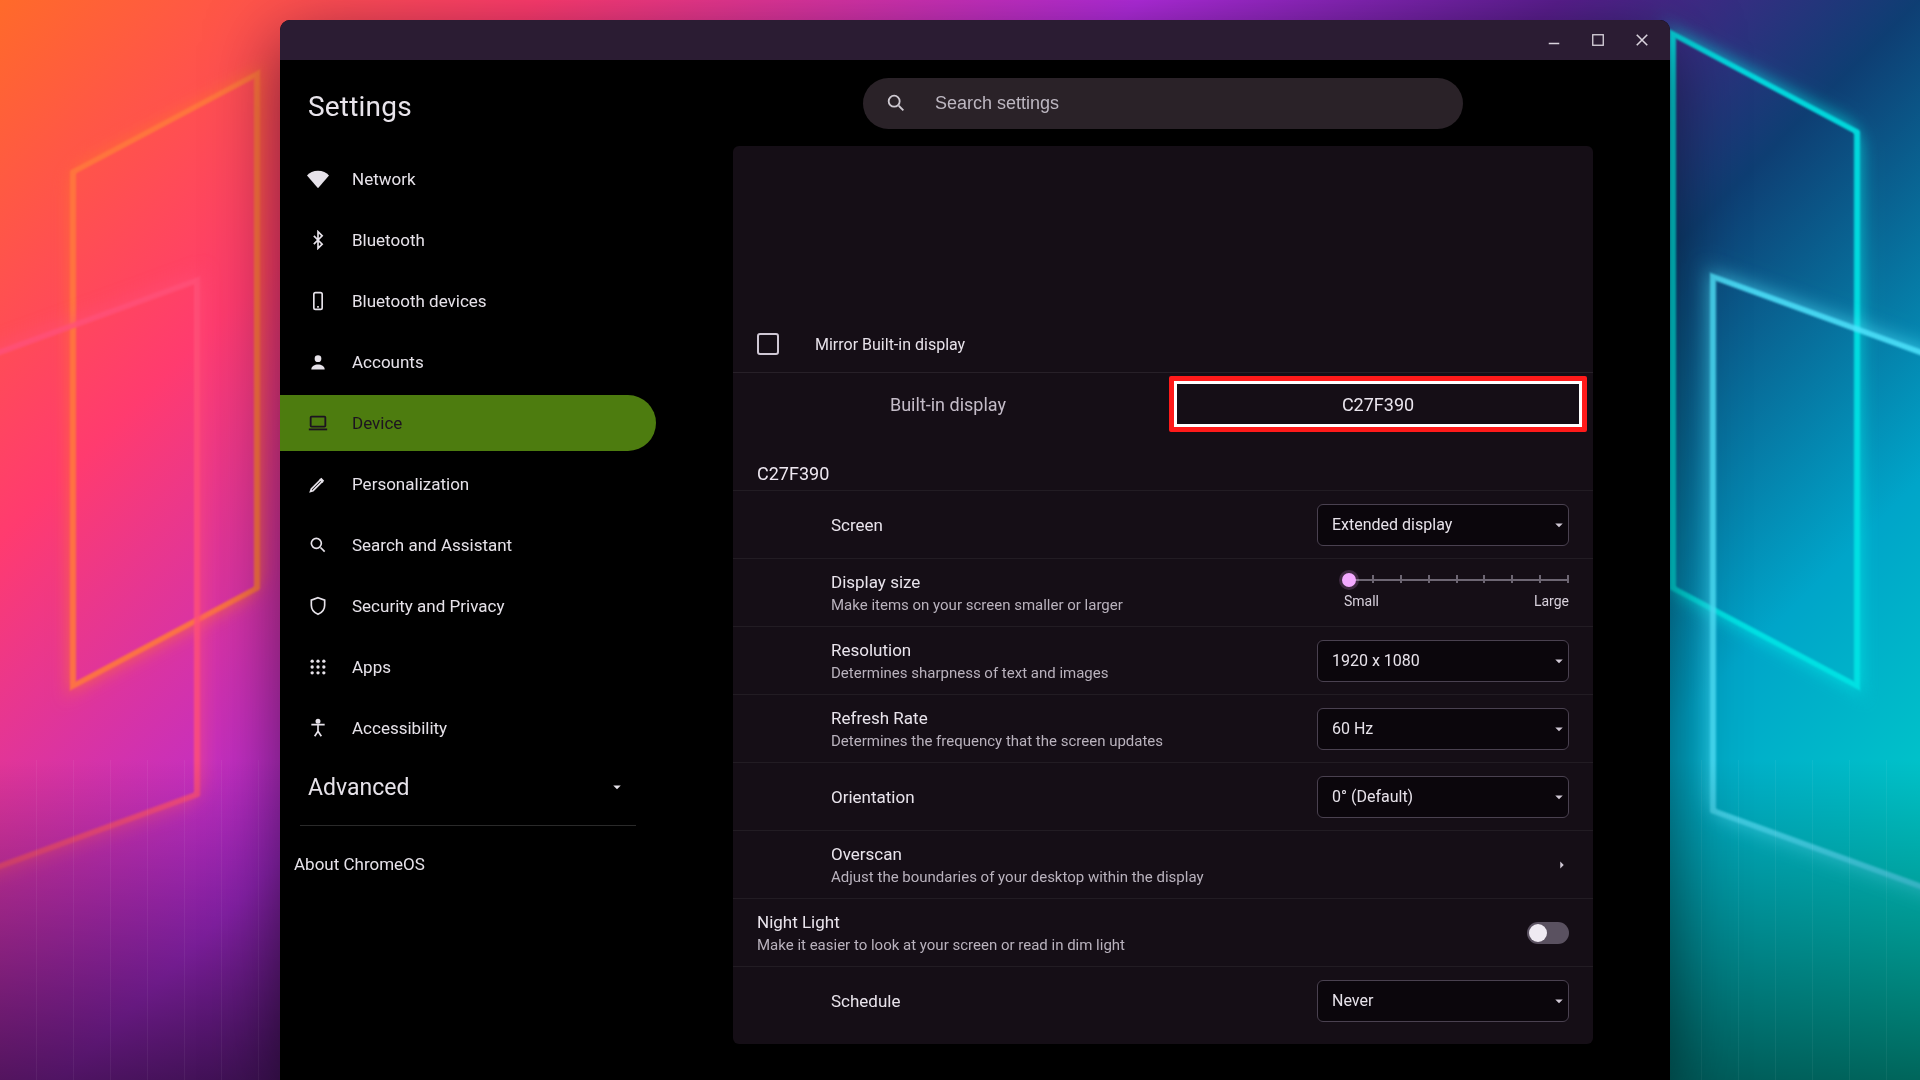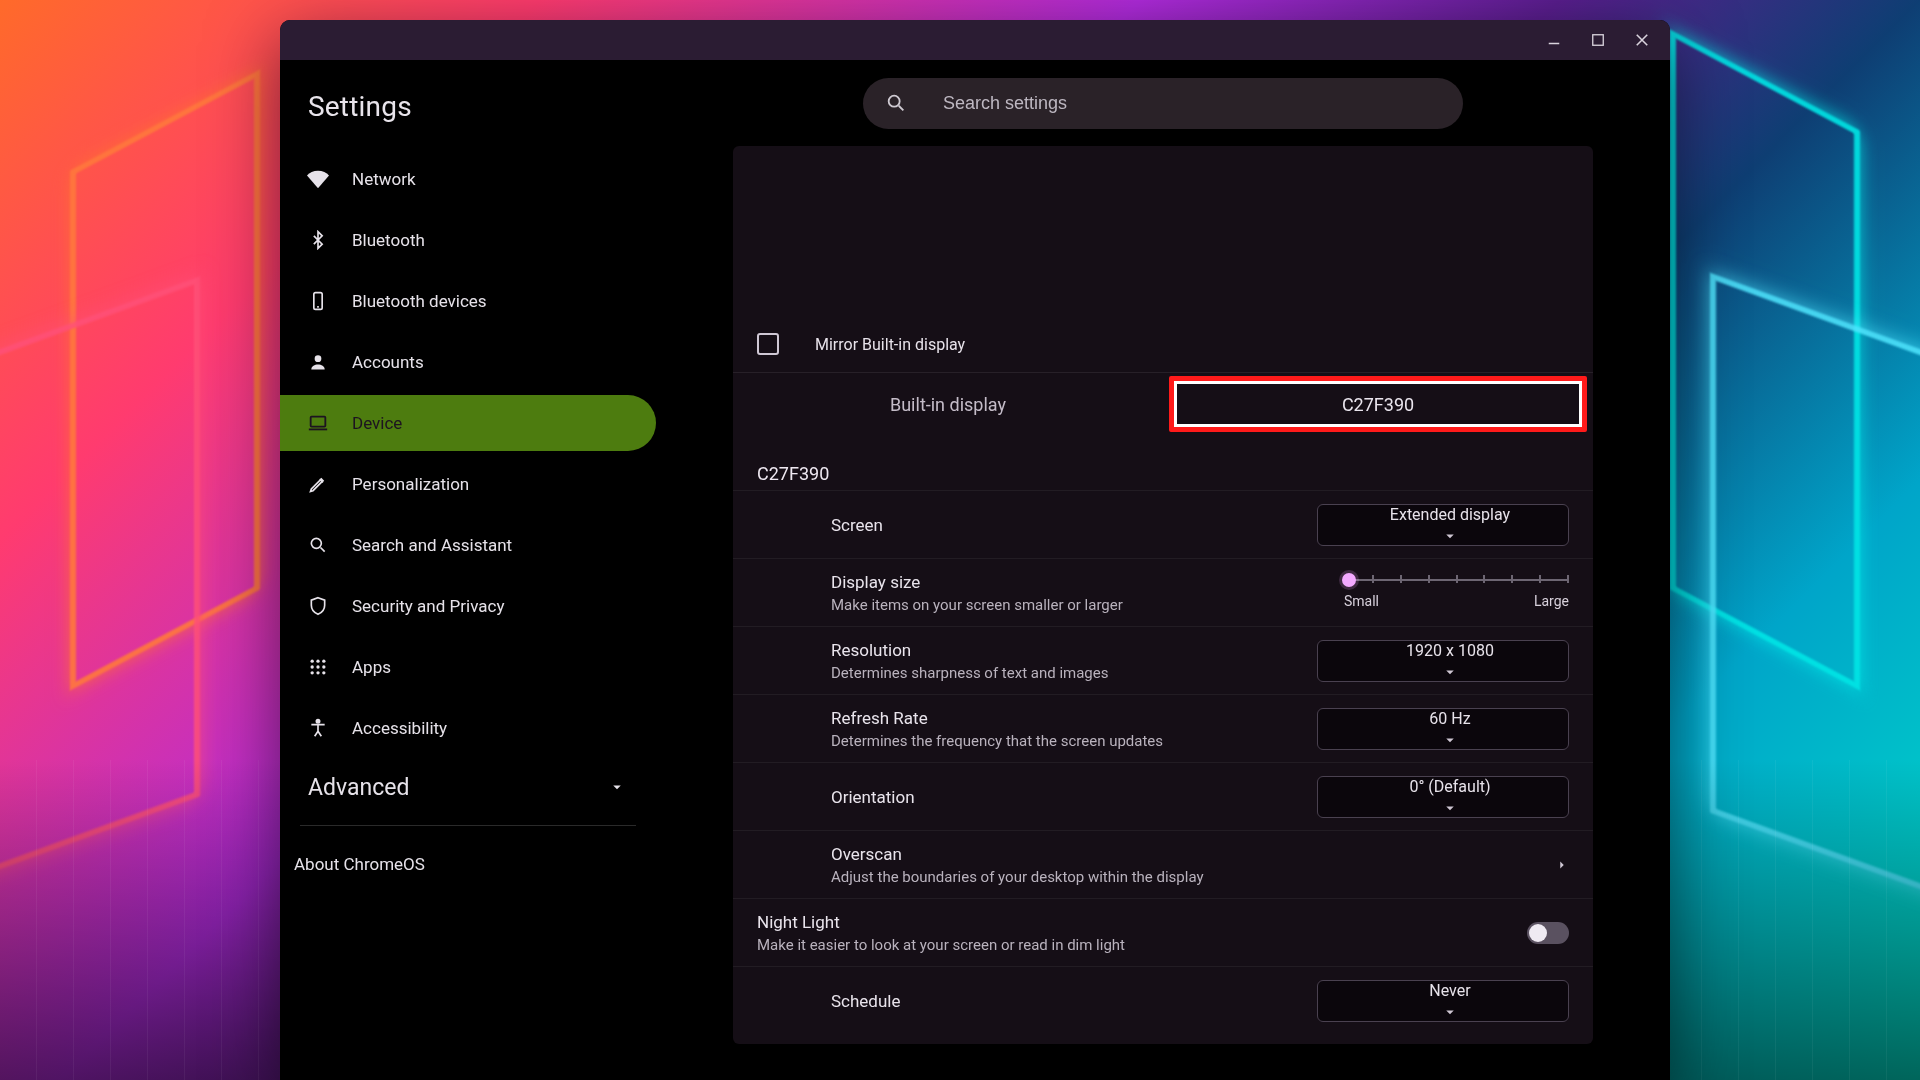--- a/index.html
+++ b/index.html
@@ -91,21 +91,21 @@
 #main {
   flex: 1; min-width: 0;
   background: #000;
   display: flex; flex-direction: column;
 }
 #search-wrap {
   height: 86px; display:flex; align-items:center; justify-content:center;
 }
 #search {
   width: 600px; height: 51px; border-radius: 26px;
-  background: #2a2228; display:flex; align-items:center; gap: 36px;
+  background: #2a2228; display:flex; align-items:center; gap: 28px;
   padding: 0 20px 0 22px;
 }
 #search .icon { color:#cfcad2; width:22px; height:22px; }
 #search input {
   flex:1; background: transparent; border: none; outline: none;
   color:#e6e2e9; font-size: 18px;
 }
 #search input::placeholder { color:#bdb7c1; }
 
 #content {
@@ -160,21 +160,21 @@
 
 #section-head {
   font-size: 18px; color:#eee8f1; padding: 28px 24px 6px 24px;
 }
 
 
 .select {
   min-width: 252px; height: 42px;
   background: #0b060c; border: 1px solid #4a4150; border-radius: 6px;
   display:flex; align-items:center; justify-content:space-between;
-  padding: 0 0 0 14px; color:#e7e2ea; font-size: 16px; cursor:pointer;flex-direction:column;
+  padding: 0 0 0 14px; color:#e7e2ea; font-size: 16px; cursor:pointer;
 }
 .select .chev { color:#cfc7d4; }
 
 
 .slider {
   width: 225px; position: relative; height: 44px;
 }
 .slider-track {
   position:absolute; left:0; right:0; top: 8px; height: 2px;
   background: #6d6673;

